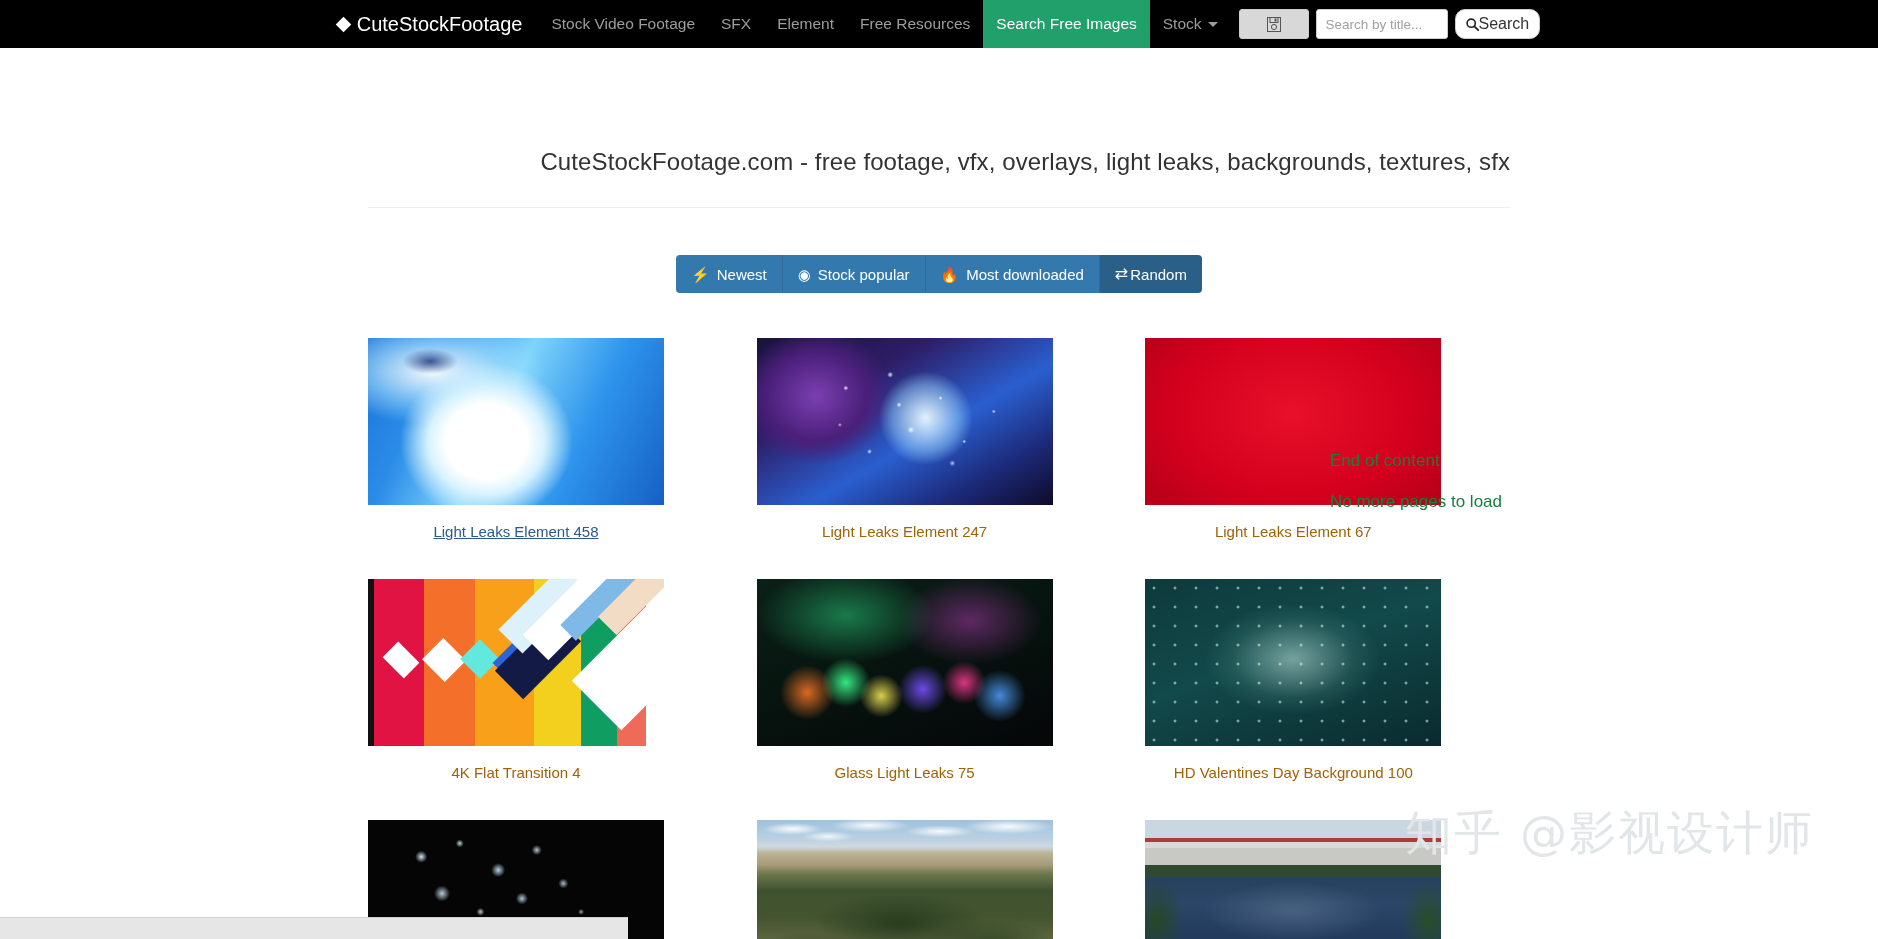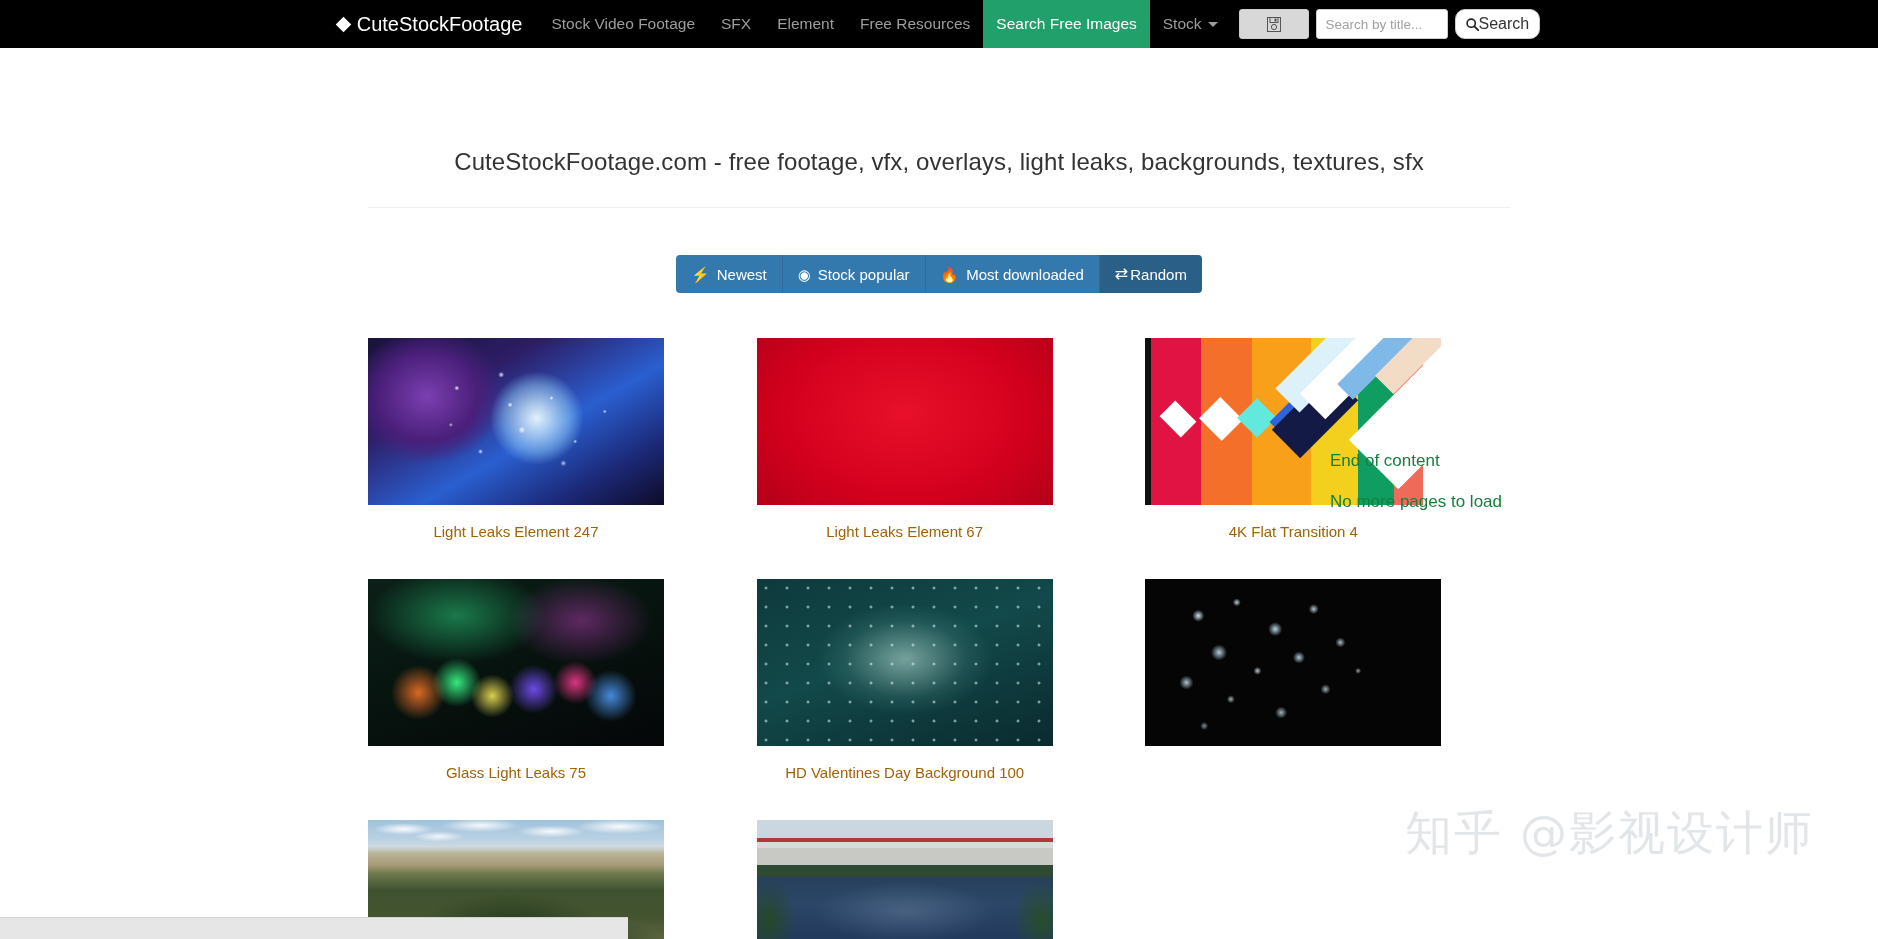--- a/index.html
+++ b/index.html
@@ -122,21 +122,21 @@
   .container {
     position: absolute;
     left: 368px;
     top: 0;
     width: 1142px;
   }
   .page-title {
     font-size: 24px;
     font-weight: normal;
     color: #333333;
-    text-align: center;
+    text-align: right;
     padding-top: 100px;
     letter-spacing: 0.1px;
   }
   .title-rule {
     border-top: 1px solid #eeeeee;
     margin-top: 31px;
   }
 
   
   .filter-wrap {
@@ -499,20 +499,26 @@
         <button class="fbtn random active">
           <span class="ficon">⇄</span>
           <span>Random</span>
         </button>
 
       </div>
     </div>
 
     <div class="grid">
 
+      <div class="card">
+        <a class="thumb" href="#">
+          <span class="art art-leak458"></span>
+        </a>
+        <a class="card-title hovered" href="#">Light Leaks Element 458</a>
+      </div>
 
       <div class="card">
         <a class="thumb" href="#">
           <span class="art art-leak247"></span>
         </a>
         <a class="card-title" href="#">Light Leaks Element 247</a>
       </div>
 
       <div class="card">
         <a class="thumb" href="#">

